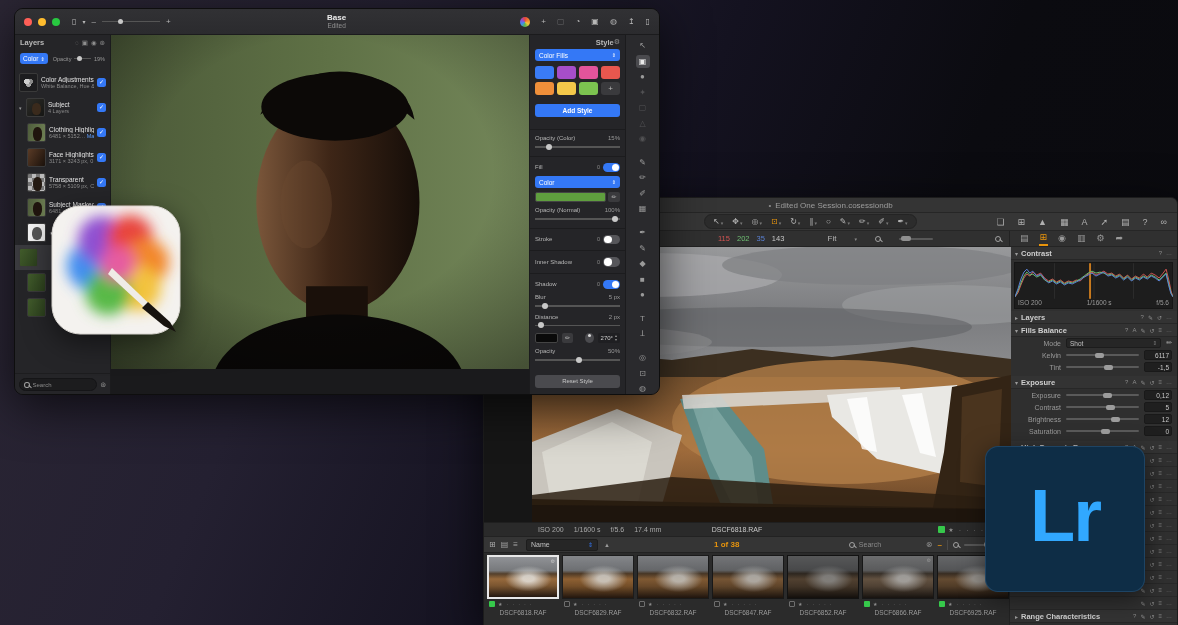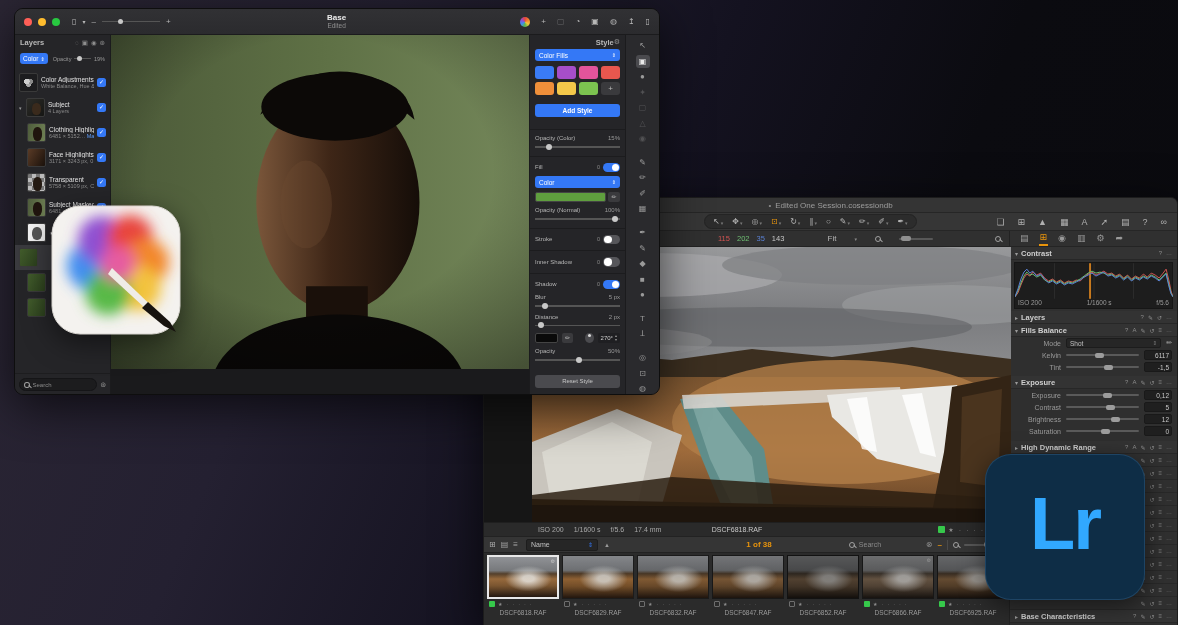--- a/index.html
+++ b/index.html
@@ -40,21 +40,21 @@
   .c1-status{position:relative;}
   .rate{margin-left:auto;display:flex;align-items:center;gap:3px;}
   .tagsq{width:7px;height:7px;border-radius:1px;background:var(--tag-green);}
   .tagsq.empty{background:transparent;border:1px solid #6e6e6e;}
   .stars{font-size:6px;color:#8b8b8b;letter-spacing:2px;}
   .c1-browserbar{height:17px;background:#353535;border-top:1px solid #222;border-bottom:1px solid #222;display:flex;align-items:center;padding:0 5px;position:relative;}
   .viewicons{display:flex;gap:5px;color:#a8a8a8;font-size:8px;}
   .namesel{margin-left:8px;background:#262626;border:1px solid #1d1d1d;border-radius:2px;height:12px;width:72px;display:flex;align-items:center;justify-content:space-between;padding:0 4px;font-size:7px;color:#c0c0c0;}
   .namesel .dd{color:var(--accent-blue);font-size:6px;}
   .asc{margin-left:6px;color:#9a9a9a;font-size:6px;}
-  .counter{position:absolute;left:230px;width:90px;text-align:center;font-size:8px;font-weight:bold;color:var(--accent-orange);}
+  .counter{position:absolute;left:230px;width:90px;text-align:left;font-size:8px;font-weight:bold;color:var(--accent-orange);}
   .searchgrp{margin-left:auto;display:flex;align-items:center;gap:5px;margin-right:6px;}
   .searchbox{display:flex;align-items:center;gap:4px;background:transparent;}
   .searchbox input{background:transparent;border:none;outline:none;color:#bdbdbd;font-size:7px;width:62px;}
   .bb-ic{font-size:8px;color:#8e8e8e;}
   .bb-ic.orange{color:var(--accent-orange);font-weight:bold;}
   .c1-filmstrip{flex:1;background:#2b2b2b;display:flex;padding:2px 0 0 3px;gap:3px;}
   .thumb{width:72px;display:flex;flex-direction:column;}
   .thumb .timg{height:44px;border:1px solid #1e1e1e;position:relative;
     background:linear-gradient(180deg,#909296 0%,#77797c 34%,#54402c 42%,#96693c 55%,#7a5530 72%,#241810 100%);}
   .thumb .timg::after{content:'';position:absolute;inset:0;background:radial-gradient(ellipse at 58% 54%,rgba(235,235,232,.8) 0 10%,transparent 42%);}
@@ -192,21 +192,21 @@
   .resetbtn{margin-top:auto;margin-bottom:7px;height:13px;background:#4a4a4e;border-radius:3px;color:#c8c8c8;font-size:6px;text-align:center;line-height:13px;}
 
   .pm-strip{width:34px;background:#2a2a2d;border-left:1px solid #1b1b1d;display:flex;flex-direction:column;align-items:center;padding-top:4px;gap:2.5px;}
   .pm-strip span{font-size:8px;color:#9a9a9a;width:14px;height:13px;text-align:center;line-height:13px;}
   .pm-strip span.sel{background:#4a4a4e;border-radius:3px;color:#e8e8e8;}
   .pm-strip span.faded{opacity:.35;}
   .pm-strip .gap{height:6px;}
 
   
   .pm-appicon{position:absolute;left:50px;top:204px;width:132px;height:134px;z-index:40;filter:drop-shadow(0 8px 14px rgba(0,0,0,.5));}
-  .lr-icon{position:absolute;left:985px;top:446px;width:160px;height:146px;background:var(--lr-bg);border-radius:26px;z-index:20;display:flex;align-items:center;justify-content:center;box-shadow:0 6px 24px rgba(0,0,0,.5);border:1px solid rgba(80,140,190,.25);margin-top:8px;}
+  .lr-icon{position:absolute;left:985px;top:446px;width:160px;height:146px;background:var(--lr-bg);border-radius:13px;z-index:20;display:flex;align-items:center;justify-content:center;box-shadow:0 6px 24px rgba(0,0,0,.5);border:1px solid rgba(80,140,190,.25);}
   .lr-icon .t{color:var(--lr-text);font-size:74px;font-weight:bold;letter-spacing:-2px;padding-bottom:8px;}
 
   input::placeholder{color:#8a8a8a;}
 </style>
 </head>
 <body>
 
 <div class="win c1">
   <div class="c1-titlebar">
     <span class="dot">•</span>
@@ -638,21 +638,21 @@
       </div>
         <div class="hid-row">
         <span>✎</span>
         <span>↺</span>
         <span>≡</span>
         <span>…</span>
       </div>
 
       <div class="sec-h">
         <span class="chev">▸</span>
-        <span class="st">Base Characteristics</span>
+        <span class="st">Range Characteristics</span>
         <div class="hic">
           <span>?</span>
           <span>✎</span>
           <span>↺</span>
           <span>≡</span>
           <span>…</span>
         </div>
       </div>
     </div>
   </div>

